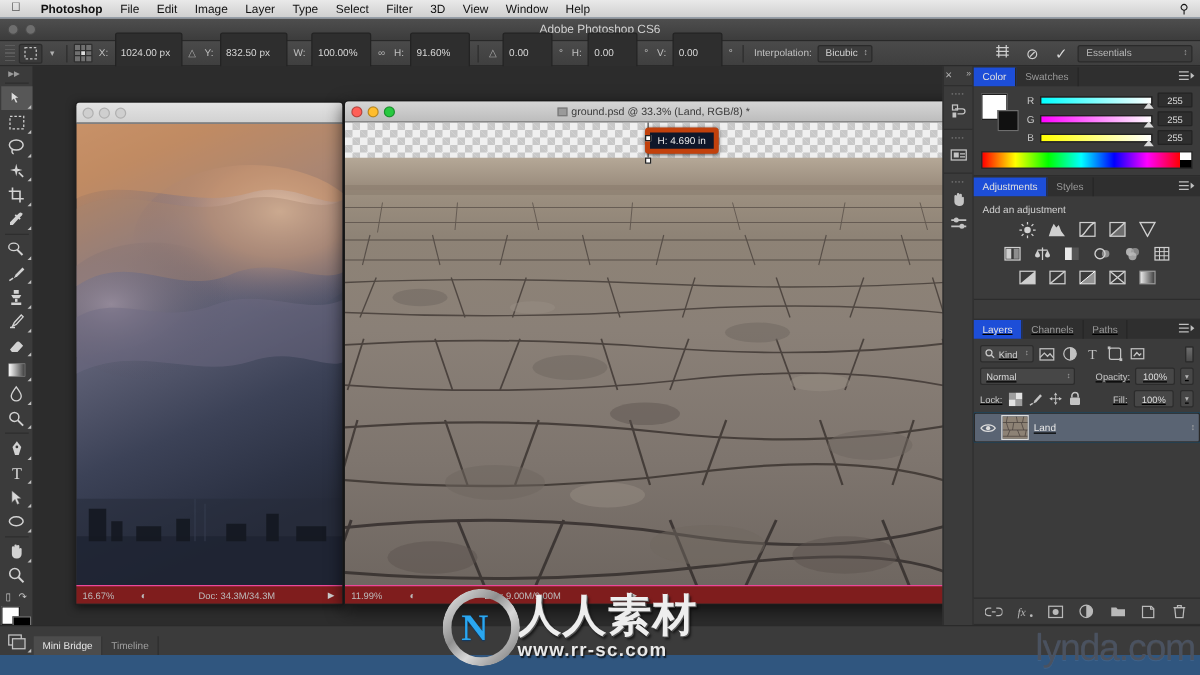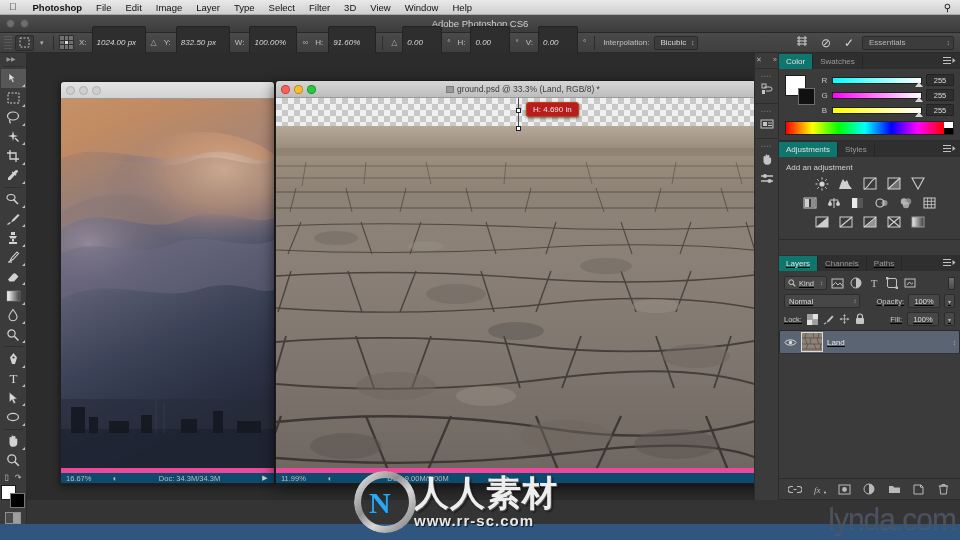--- a/index.html
+++ b/index.html
@@ -53,21 +53,21 @@
      border-radius:2px; display:flex; align-items:center; justify-content:center; color:#bbb; font-size:9px;}
   .opt-caret { color:#b0b0b0; font-size:7px; padding:0 3px; }
   .refgrid { width:15px; height:15px; display:grid; grid-template-columns:repeat(3,1fr);
      grid-template-rows:repeat(3,1fr); gap:1px; background:#2f2f2f; padding:1px; border-radius:1px; }
   .refgrid i { background:#707070; }
   .refgrid i.on { background:#dcdcdc; }
   .lbl { color:#c0c0c0; font-size:8px; padding:0 2px; }
   .fld {
     background:#2e2e2e; border:1px solid #232323; border-radius:2px;
     height:18px; display:flex; align-items:center; padding:16px 4px;
-    color:#d8d8d8; font-size:8px; min-width:54px;font-style:italic;
+    color:#d8d8d8; font-size:8px; min-width:54px;
   }
   .fld.w { min-width:48px; }
   .fld.sm { min-width:40px; }
   .linkico { color:#aaa; font-size:8px; padding:0 2px; }
   .sep { width:1px; height:14px; background:#2c2c2c; margin:0 3px; }
   .sel {
     background:#3c3c3c; border:1px solid #2a2a2a; border-radius:2px;
     height:14px; display:flex; align-items:center; padding:0 12px 0 5px;
     color:#d5d5d5; font-size:8px; position:relative; min-width:44px;
   }
@@ -120,22 +120,22 @@
   }
   .doctitle.inactive { background:linear-gradient(#e3e3e3,#d2d2d2); color:#8a8a8a; }
   .tl-btns { display:flex; gap:4px; padding-left:5px; }
   .tlb { width:9px;height:9px;border-radius:50%; border:1px solid rgba(0,0,0,.28); }
   .tlb.r{background:#ff5f57;} .tlb.y{background:#ffbd2e;} .tlb.g{background:#28c940;}
   .tlb.off{background:#cfcfcf; border-color:#b0b0b0;}
   .dt-label { position:absolute; left:0; right:0; text-align:center; display:flex;
      align-items:center; justify-content:center; gap:3px; pointer-events:none;}
   .dt-ico { width:8px;height:7px;background:#b08c62; border:1px solid #8a6a46; display:inline-block;}
   .docstatus {
-    position:absolute; left:0; right:0; bottom:0; height:15px; background:#0c4a6e;
-    border-top:5px solid #ec4899; display:flex; align-items:center; font-size:7.5px; color:#bdbdbd;margin-top:48px;
+    position:absolute; left:0; right:0; bottom:0; height:15px; background:#7f1d1d;
+    border-top:1px solid #ec4899; display:flex; align-items:center; font-size:7.5px; color:#bdbdbd;margin-top:48px;
   }
   .ds-zoom { width:46px; padding-left:5px; }
   .ds-btn { width:16px; text-align:center; color:#bbb; font-size:8px; }
   .ds-doc { flex:1; text-align:center; }
   .ds-arrow { width:18px; text-align:center; color:#cfcfcf; font-size:7px;}
 
   
   .skyimg { position:absolute; left:0; right:0; top:17px; bottom:15px; overflow:hidden; }
 
   
@@ -149,21 +149,21 @@
     background-image:
       linear-gradient(45deg,#c8c8c8 25%, transparent 25%, transparent 75%, #c8c8c8 75%),
       linear-gradient(45deg,#c8c8c8 25%, transparent 25%, transparent 75%, #c8c8c8 75%);
     background-size:12px 12px; background-position:0 0, 6px 6px;
     background-color:#f0f0f0;
   }
   .groundimg { position:absolute; left:0; right:0; top:28px; bottom:0; overflow:hidden; }
 
   
   .hud {
-    position:absolute; left:250px; top:21px; background:#b91c1c; border:1px solid #c2410c;
+    position:absolute; left:240px; top:21px; background:#0f172a; border:4px solid #c2410c;
     border-radius:3px; color:#e8e8e8; font-size:8px; padding:2px 6px;
     box-shadow:0 1px 3px rgba(0,0,0,.6); z-index:8;
   }
   .thandle { position:absolute; width:5px; height:5px; background:#fff; border:1px solid #222; z-index:9;}
   .tline { position:absolute; background:#4a4a4a; z-index:7; }
 
   
   .iconstrip {
     position:absolute; right:181px; top:38px; width:25px; bottom:24px;
     background:#3b3b3b; border-left:1px solid #2c2c2c; border-right:1px solid #2c2c2c;
@@ -174,21 +174,21 @@
   .is-dots { font-size:5px; color:#6d6d6d; letter-spacing:1px; height:6px;}
   .is-ico { width:22px; height:20px; display:flex; align-items:center; justify-content:center; color:#c4c4c4;}
 
   .dock { position:absolute; right:0; top:38px; width:181px; bottom:24px; background:#3b3b3b; }
   .panel { background:#3b3b3b; border-bottom:1px solid #2c2c2c; }
   .ptabs { height:16px; background:#2f2f2f; display:flex; align-items:flex-end; position:relative; }
   .ptab {
     font-size:8px; color:#9a9a9a; padding:2px 7px 3px 7px; height:15px;
     display:flex; align-items:center; border-right:1px solid #262626;
   }
-  .ptab.on { background:#0f766e; color:#e0e0e0; }
+  .ptab.on { background:#1d4ed8; color:#e0e0e0; }
   .pmenu { position:absolute; right:4px; top:3px; color:#bcbcbc; font-size:8px; display:flex; gap:1px; align-items:center;}
   .pbody { padding:5px 6px; }
 
   
   .colorrow { display:flex; gap:6px; align-items:flex-start; }
   .cswatch { position:relative; width:30px; height:30px; flex:none; margin-top:1px;}
   .cs-fg { position:absolute; left:0; top:0; width:21px;height:21px; background:#fff; border:1px solid #1d1d1d;}
   .cs-bg { position:absolute; right:0; bottom:0; width:17px;height:17px; background:#111; border:1px solid #6e6e6e;}
   .sliders { flex:1; display:flex; flex-direction:column; gap:3px; }
   .srow { display:flex; align-items:center; gap:4px; }
@@ -1123,20 +1123,33 @@
           <span class="lf2">
             <svg width="11" height="12" viewBox="0 0 11 12">
                 <path d="M1.8 3 H9.2 L8.4 11 H2.6 Z" fill="none" stroke="#b9b9b9"></path>
                 <path d="M0.8 3 H10.2 M4 3 V1.5 H7 V3" fill="none" stroke="#b9b9b9"></path>
               </svg>
           </span>
         </div>
       </div>
     </div>
 
+    <div class="bottombar">
+      <div class="bb-ico">
+        <svg width="16" height="14" viewBox="0 0 16 14">
+            <rect x="1" y="2" width="10" height="8" fill="none" stroke="#c6c6c6"></rect>
+            <rect x="4" y="5" width="10" height="8" fill="#4a4a4a" stroke="#c6c6c6"></rect>
+          </svg>
+        <span style="position:absolute;right:2px;bottom:2px;width:0;height:0;border-left:3px solid transparent;border-bottom:3px solid #c0c0c0;"></span>
+      </div>
+      <div class="bb-tabs">
+        <div class="bb-tab on">Mini Bridge</div>
+        <div class="bb-tab">Timeline</div>
+      </div>
+    </div>
   </div>
 
   <div class="wm-cn">
     <div class="wm-logo">
       <div class="wm-ring"></div>
       <div class="wm-n">N</div>
     </div>
     <div class="wm-txt">
       <div class="wm-cn-big">人人素材</div>
       <div class="wm-cn-url">www.rr-sc.com</div>

